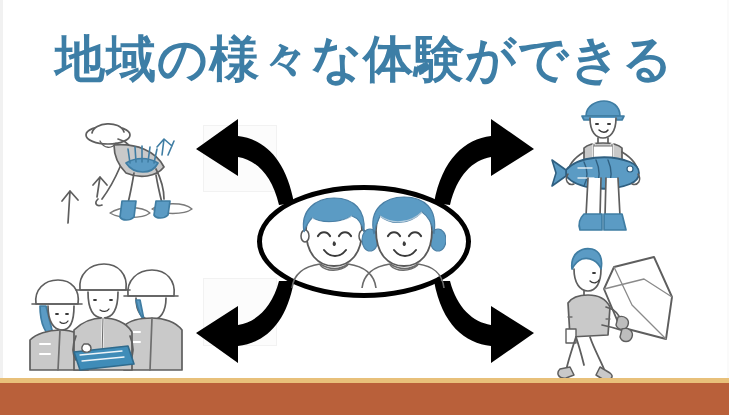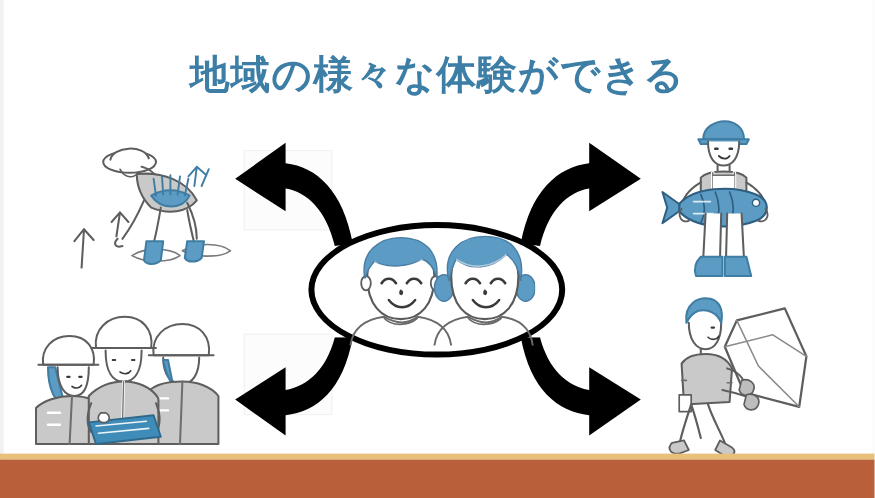--- a/index.html
+++ b/index.html
@@ -28,22 +28,22 @@
     width: 2px; height: 415px;
     background: #fafafa;
   }
   
   #title {
     position: absolute;
     left: 0;
     top: 36px;
     width: 729px;
     text-align: center;
-    font-family: Liberation Serif, serif;
-    font-size: 33px;
+    font-family: Liberation Mono, monospace;
+    font-size: 50px;
     line-height: 54px;
     font-weight: 700;
     letter-spacing: 1px;
     color: #3d7ea6;
     white-space: nowrap;
   }
   
   #center-oval {
     position: absolute;
     left: 257px;

